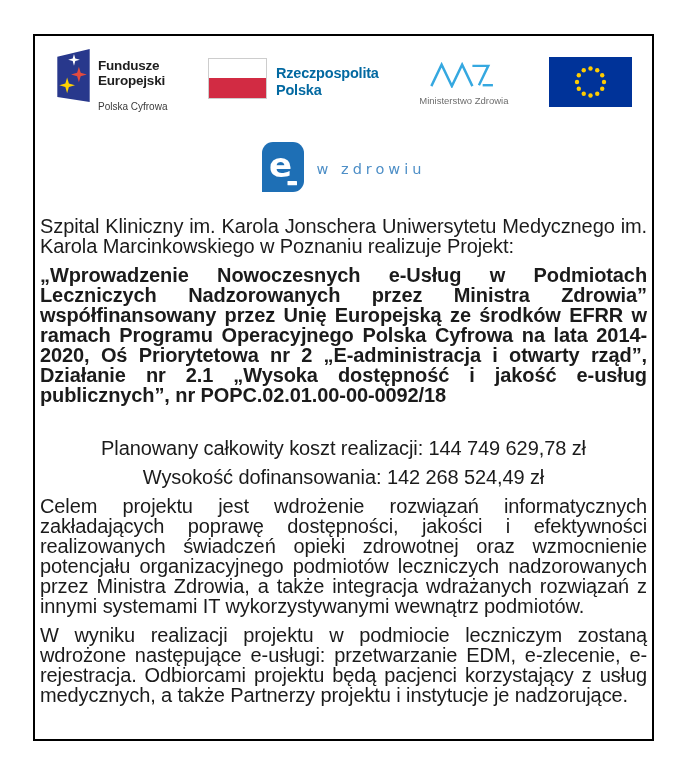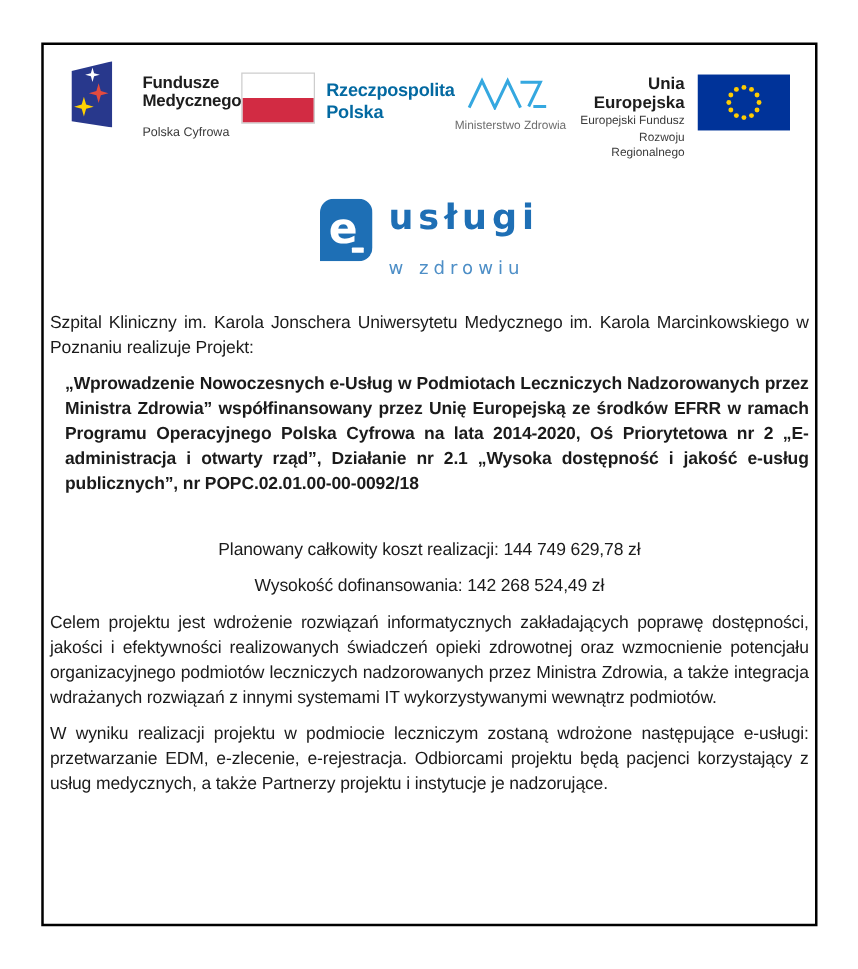--- a/index.html
+++ b/index.html
@@ -2,63 +2,63 @@
 <html><head>
 <meta charset="utf-8">
 <style>
   html,body{margin:0;padding:0;background:#ffffff;}
   body{width:686px;height:775px;position:relative;font-family:"Liberation Sans",sans-serif;color:#1b1b1b;}
   .frame{position:absolute;left:33px;top:34px;width:621px;height:707px;border:2px solid #000;box-sizing:border-box;overflow:hidden;background:#fff;}
 
   
   .logo-row{display:flex;justify-content:space-between;align-items:flex-start;padding:13px 20px 0 22px;}
   .logo-group{display:flex;}
-  .fe-group{gap:24px;}
+  .fe-group{gap:8px;}
   .fe-text{margin-top:9px;}
   .fe-name{font-size:13.5px;font-weight:bold;line-height:15px;color:#1d1d1d;letter-spacing:-0.2px;}
   .fe-program{font-size:10px;margin-top:13px;color:#3a3a3a;}
   .pl-group{gap:9px;margin-top:9px;}
   .flag-pl{width:59px;height:41px;border:1px solid #cdcdcd;background:linear-gradient(#ffffff 50%,#d22b43 50%);box-sizing:border-box;}
   .pl-text{font-size:14.5px;font-weight:bold;line-height:16.5px;color:#0369a1;margin-top:7px;letter-spacing:-0.2px;}
   .mz-group{flex-direction:column;align-items:center;margin-top:11px;}
   .mz-caption{font-size:9.5px;color:#6e6e6e;margin-top:7px;white-space:nowrap;}
   .ue-group{gap:10px;margin-top:8px;}
   .ue-text{text-align:right;margin-top:2px;}
   .ue-name{font-size:13.5px;font-weight:bold;line-height:15px;color:#1d1d1d;}
   .ue-fund{font-size:9.5px;line-height:12px;color:#3a3a3a;margin-top:2px;}
 
   
   .euslugi{display:flex;justify-content:center;align-items:flex-start;gap:13px;margin-top:30px;}
   .eu-title{font-family:"DejaVu Sans",sans-serif;font-size:28px;font-weight:bold;letter-spacing:4px;color:#1e6fb5;line-height:29px;}
   .eu-subtitle{font-family:"DejaVu Sans",sans-serif;font-size:14.5px;letter-spacing:4px;color:#4e8fc7;margin-top:19px;}
 
   
-  .content{margin:24px 5px 0 5px;font-size:14px;line-height:20px;letter-spacing:-0.1px;}
+  .content{margin:24px 5px 0 5px;font-size:20px;line-height:20px;letter-spacing:-0.1px;}
   .content p{margin:0 0 9px 0;text-align:justify;}
   .content p.single{text-align:center;}
-  .content p.b{font-weight:bold;margin-left:12px;}
+  .content p.b{font-weight:bold;}
   .content p.gap{margin-bottom:33px;}
 </style>
 </head>
 <body>
 
 <div class="frame">
 
   <div class="logo-row">
 
     <div class="logo-group fe-group">
       <svg width="33" height="53" viewBox="0 0 33 54">
         <polygon points="0,8 33,0 33,54 0,49" fill="#28388C"></polygon>
         <path d="M17,5 L18.3,9.7 L23,11 L18.3,12.3 L17,17 L15.7,12.3 L11,11 L15.7,9.7 Z" fill="#FFFFFF"></path>
         <path d="M22,18 L23.8,24.2 L30,26 L23.8,27.8 L22,34 L20.2,27.8 L14,26 L20.2,24.2 Z" fill="#E34B3F"></path>
         <path d="M10,29 L11.8,35.2 L18,37 L11.8,38.8 L10,45 L8.2,38.8 L2,37 L8.2,35.2 Z" fill="#FFD100"></path>
       </svg>
       <div class="fe-text">
         <div class="fe-name">Fundusze</div>
-        <div class="fe-name">Medycznego</div>
+        <div class="fe-name">Europejski</div>
         <div class="fe-program">Polska Cyfrowa</div>
       </div>
     </div>
 
     <div class="logo-group pl-group">
       <div class="flag-pl"></div>
       <div class="pl-text">
         <div>Rzeczpospolita</div>
         <div>Polska</div>
       </div>
@@ -67,25 +67,20 @@
     <div class="logo-group mz-group">
       <svg width="72" height="28" viewBox="0 0 72 30">
         <path d="M1,28 L12,5 L23,28 L34,5 L45,28" fill="none" stroke-width="2.6" stroke="#35A8E0"></path>
         <path d="M45,6.3 L62,6.3 L52,27" fill="none" stroke-width="2.6" stroke="#35A8E0"></path>
         <path d="M56,27 L67,27" fill="none" stroke-width="2.6" stroke="#35A8E0"></path>
       </svg>
       <div class="mz-caption">Ministerstwo Zdrowia</div>
     </div>
 
     <div class="logo-group ue-group">
-      <div class="ue-text">
-        <div class="ue-name">Unia Europejska</div>
-        <div class="ue-fund">Europejski Fundusz</div>
-        <div class="ue-fund">Rozwoju Regionalnego</div>
-      </div>
       <svg width="83" height="50" viewBox="0 0 83 50">
         <rect x="0" y="0" width="83" height="50" fill="#003399"></rect>
         <g fill="#FFCC00">
           <circle cx="55" cy="25" r="2.2"></circle>
             <circle cx="53.2" cy="31.75" r="2.2"></circle>
           <circle cx="48.25" cy="36.7" r="2.2"></circle>
             <circle cx="41.5" cy="38.5" r="2.2"></circle>
           <circle cx="34.75" cy="36.7" r="2.2"></circle>
             <circle cx="29.8" cy="31.75" r="2.2"></circle>
           <circle cx="28" cy="25" r="2.2"></circle>
@@ -99,21 +94,20 @@
     </div>
   </div>
 
   <div class="euslugi">
     <svg width="42" height="50" viewBox="0 0 42 50">
       <path d="M11,0 H31 A11,11 0 0 1 42,11 V39 A11,11 0 0 1 31,50 H0 V11 A11,11 0 0 1 11,0 Z" fill="#1E6FB5"></path>
       <text x="18.5" y="35" text-anchor="middle" font-family="DejaVu Sans, sans-serif" font-size="34" font-weight="bold" fill="#ffffff">e</text>
       <rect x="25.5" y="39" width="9.5" height="4.2" rx="0.5" fill="#ffffff"></rect>
     </svg>
     <div>
-      <div class="eu-title">usługi</div>
       <div class="eu-subtitle">w zdrowiu</div>
     </div>
   </div>
 
   <div class="content">
     <p>Szpital Kliniczny im. Karola Jonschera Uniwersytetu Medycznego im. Karola Marcinkowskiego w Poznaniu realizuje Projekt:</p>
     <p class="b gap">„Wprowadzenie Nowoczesnych e-Usług w Podmiotach Leczniczych Nadzorowanych przez Ministra Zdrowia” współfinansowany przez Unię Europejską ze środków EFRR w ramach Programu Operacyjnego Polska Cyfrowa na lata 2014-2020, Oś Priorytetowa nr 2 „E-administracja i otwarty rząd”, Działanie nr 2.1 „Wysoka dostępność i jakość e-usług publicznych”, nr POPC.02.01.00-00-0092/18</p>
     <p class="single">Planowany całkowity koszt realizacji: 144 749 629,78 zł</p>
     <p class="single">Wysokość dofinansowania: 142 268 524,49 zł</p>
     <p>Celem projektu jest wdrożenie rozwiązań informatycznych zakładających poprawę dostępności, jakości i efektywności realizowanych świadczeń opieki zdrowotnej oraz wzmocnienie potencjału organizacyjnego podmiotów leczniczych nadzorowanych przez Ministra Zdrowia, a także integracja wdrażanych rozwiązań z innymi systemami IT wykorzystywanymi wewnątrz podmiotów.</p>

